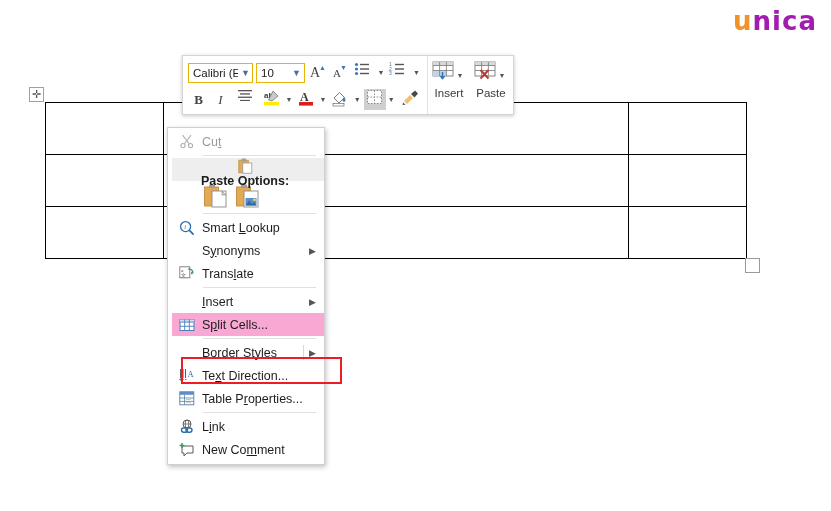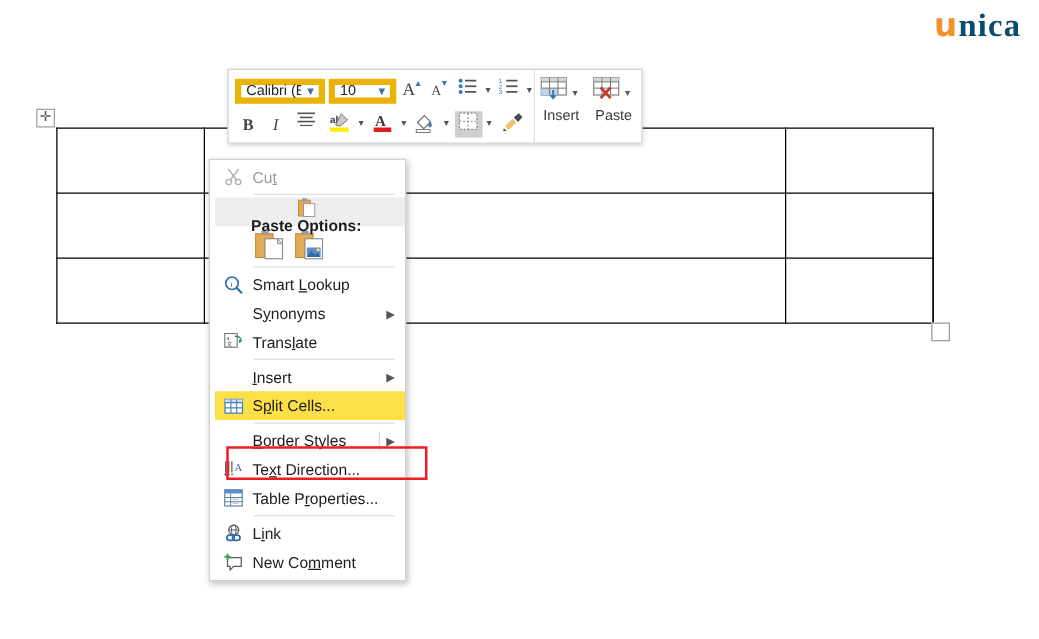--- a/index.html
+++ b/index.html
@@ -13,21 +13,21 @@
     -webkit-font-smoothing: antialiased;
   }
 
   
   #logo {
     position:absolute; right:14px; top:6px;
     font-size:26px; font-weight:700; letter-spacing:1px;
     font-family:"DejaVu Sans", sans-serif;
   }
   #logo .u { color:#f0932b; }
-  #logo .nica { color:#0c4a6e;font-family:Liberation Serif, serif; }
+  #logo .nica { color:#a21caf; }
 
   
   #doc-table { position:absolute; left:45px; top:102px; width:701px; height:157px; }
   .tbl { border-collapse: collapse; width:701px; height:157px; table-layout:fixed; }
   .tbl td { border:1.3px solid #000; padding:0; background:#fff; }
 
   #table-move-handle {
     position:absolute; left:29px; top:87px; width:15px; height:15px;
     border:1px solid #a0a0a0; background:#fff;
     display:flex; align-items:center; justify-content:center;
@@ -47,21 +47,21 @@
   }
   #mt-left { width:244px; padding:4px 4px 0 5px; }
   #mt-right {
     width:87px; border-left:1px solid #e2e2e2;
     display:flex; align-items:flex-start; padding-top:5px;
   }
   .mt-row { display:flex; align-items:center; height:25px; }
   .mt-row.row2 { margin-top:2px; }
 
   .combo {
-    height:20px; border:5px solid #eab308; background:#fff;
+    height:20px; border:1px solid #eab308; background:#fff;
     display:flex; align-items:center; padding:0 2px 0 4px;
     font-size:11.5px; color:#222; margin-right:3px;
   }
   .combo .cval { white-space:nowrap; overflow:hidden; }
   .combo .carat { margin-left:3px; color:#4a6fa5; font-size:9px; }
   .combo.font { width:72px; }
   .combo.font .cval { width:45px; }
   .combo.size { width:54px; }
   .combo.size .cval { width:28px; }
 
@@ -103,21 +103,21 @@
   }
   .mi .ic {
     width:30px; min-width:30px; display:flex; align-items:center;
     justify-content:center; font-size:13px;
   }
   .mi .lab { flex:1; white-space:nowrap; }
   .mi .sub { color:#555; font-size:9px; padding-right:2px; }
   .mi.disabled .lab { color:#9a9a9a; }
   .mi.disabled .ic { color:#b0b0b0; }
   .mi.header { background:#eeeeee; font-weight:700;flex-direction:column; }
-  .mi.highlight { background:#fde047; }
+  .mi.highlight { background:#f9a8d4; }
   .mi-sep { height:1px; background:#e0e0e0; margin:2px 8px 2px 31px; }
   .paste-row { display:flex; padding:3px 0 4px 31px; height:30px; align-items:center; }
   .paste-ic { width:26px; height:26px; margin-right:6px; }
 
   u.acc { text-decoration: underline; }
 
   #red-box {
     position:absolute; left:181px; top:357px; width:161px; height:27px;
     border:2.5px solid #ee1c25; pointer-events:none;
   }

